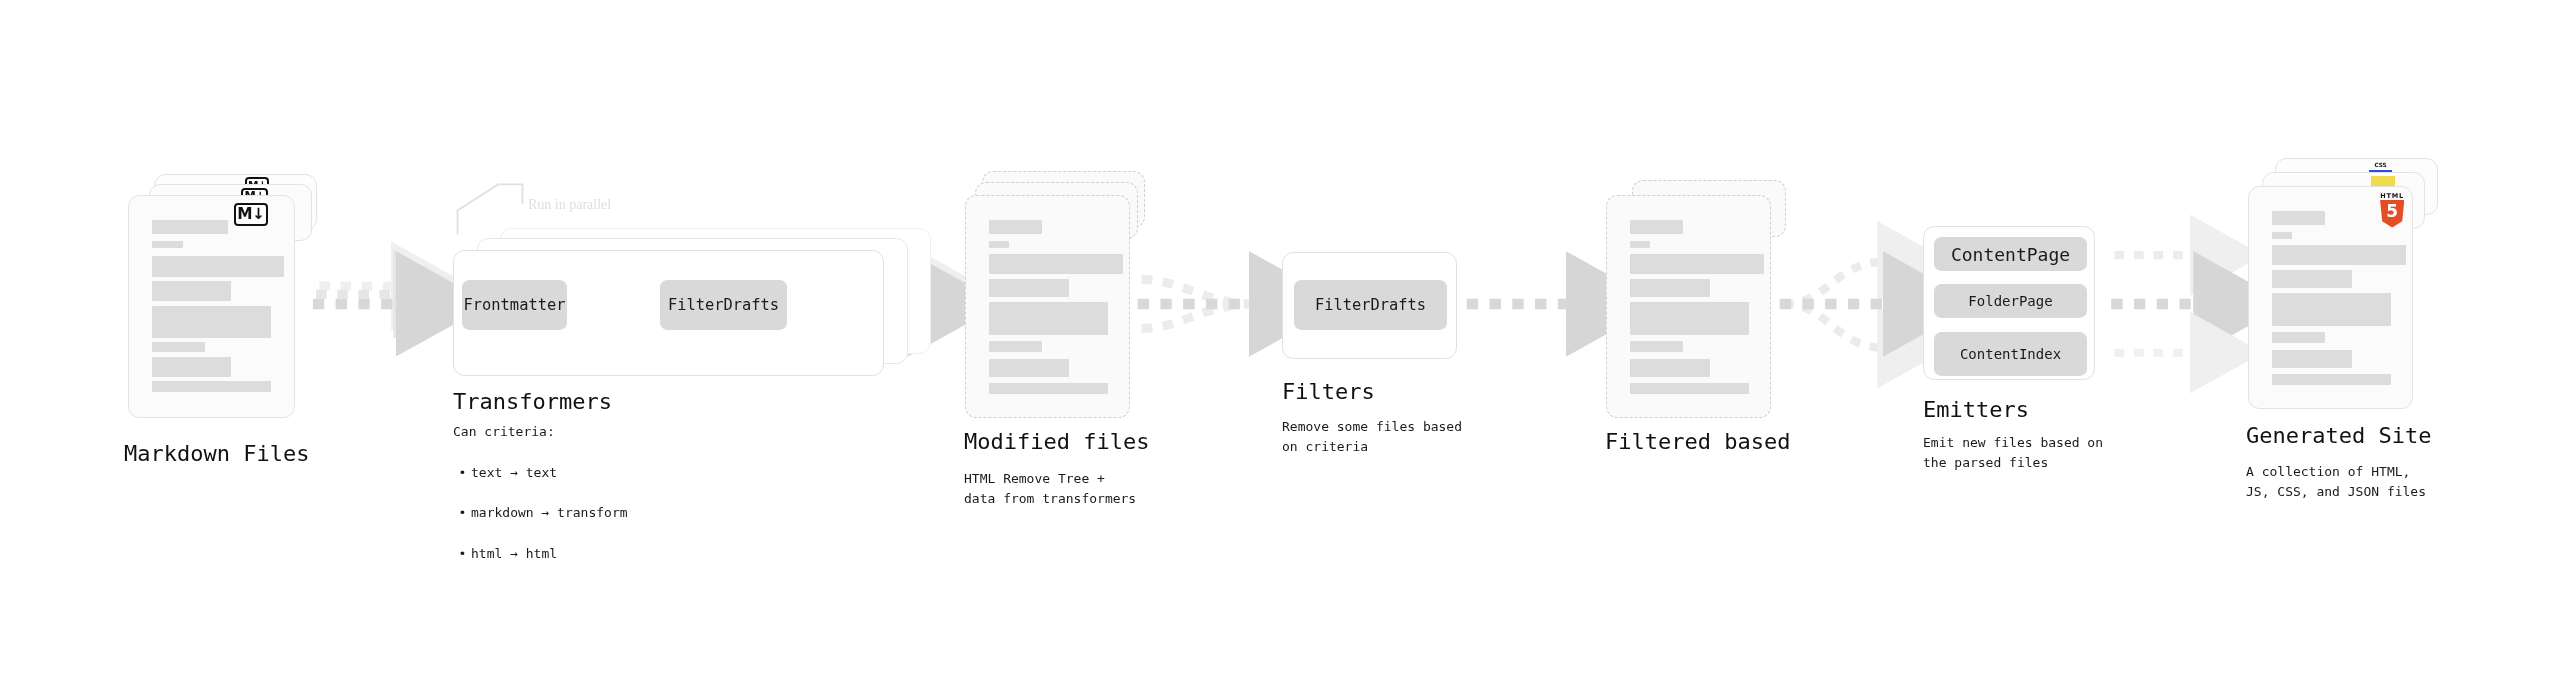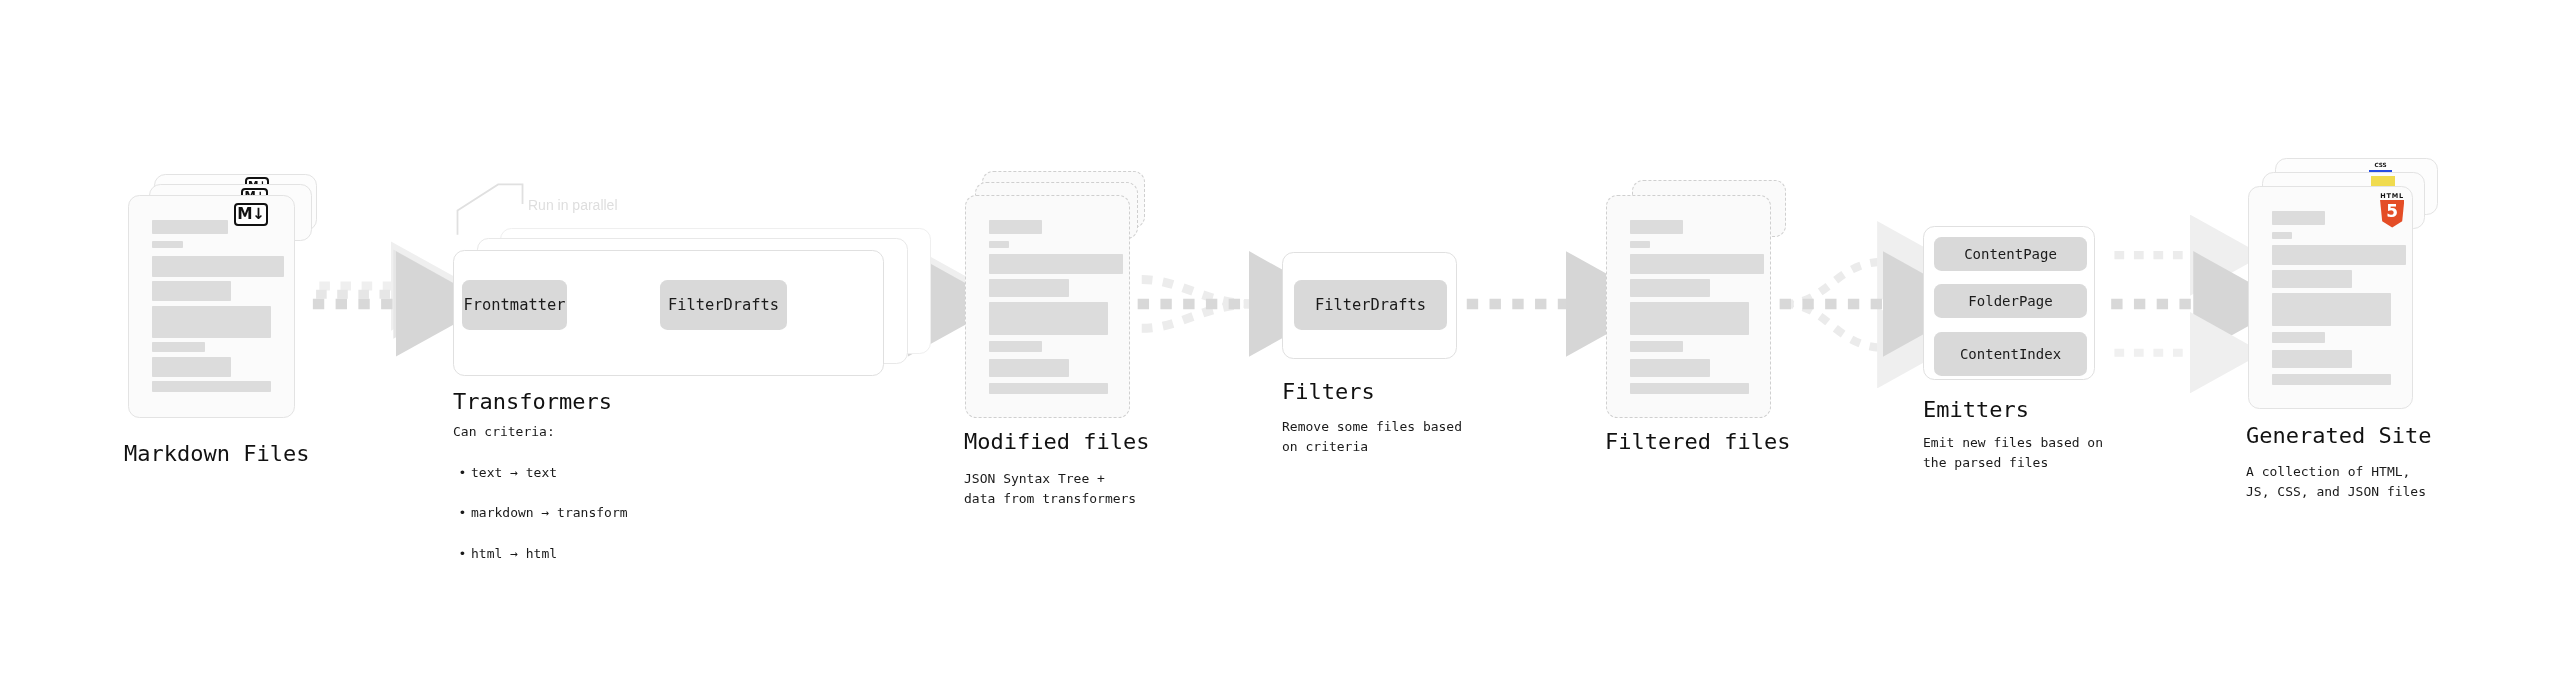--- a/index.html
+++ b/index.html
@@ -110,21 +110,21 @@
   .stage-desc {
     position: absolute;
     font-family: "DejaVu Sans Mono", monospace;
     font-size: 13px;
     color: #1a1a1a;
     line-height: 1.55;
     white-space: pre-line;
   }
   .parallel-note {
     position: absolute;
-    font-family: Liberation Sans, sans-serif;
+    font-family: Liberation Serif, serif;
     font-size: 14px;
     color: #dedede;
     white-space: nowrap;
   }
   .bullet-list { list-style: none; }
   .bullet-list li { position: relative; padding-left: 14px; }
   .bullet-list li::before {
     content: "\2022";
     position: absolute; left: 1.6px; top: 0;
   }
@@ -258,21 +258,21 @@
       <div class="skel tiny" style="left:23px; top:45px; width:20.3px;"></div>
       <div class="skel" style="left:23px; top:58px; width:134px; height:20.3px;"></div>
       <div class="skel" style="left:23px; top:83px; width:80px; height:18px;"></div>
       <div class="skel" style="left:23px; top:106px; width:119px; height:32.5px;"></div>
       <div class="skel" style="left:23px; top:145px; width:53px; height:11.4px;"></div>
       <div class="skel" style="left:23px; top:163px; width:80px; height:18px;"></div>
       <div class="skel" style="left:23px; top:187px; width:119px; height:11.4px;"></div>
     </div>
 
     <div class="stage-title" style="left:964px; top:429px;">Modified files</div>
-    <div class="stage-desc" style="left:964px; top:469px;">JSON Syntax Tree +
+    <div class="stage-desc" style="left:964px; top:469px;">HTML Remove Tree +
 data from transformers</div>
   </div>
 
   <div>
     <div class="proc-box" style="left:1282px; top:252px; width:175px; height:107px;"></div>
     <div class="pill" style="left:1294px; top:280px; width:153px; height:50px;">FilterDrafts</div>
 
     <div class="stage-title" style="left:1282px; top:379px;">Filters</div>
     <div class="stage-desc" style="left:1282px; top:417px;">Remove some files based
 on criteria</div>
@@ -284,26 +284,26 @@
       <div class="skel" style="left:23px; top:23.6px; width:53px;"></div>
       <div class="skel tiny" style="left:23px; top:45px; width:20.3px;"></div>
       <div class="skel" style="left:23px; top:58px; width:134px; height:20.3px;"></div>
       <div class="skel" style="left:23px; top:83px; width:80px; height:18px;"></div>
       <div class="skel" style="left:23px; top:106px; width:119px; height:32.5px;"></div>
       <div class="skel" style="left:23px; top:145px; width:53px; height:11.4px;"></div>
       <div class="skel" style="left:23px; top:163px; width:80px; height:18px;"></div>
       <div class="skel" style="left:23px; top:187px; width:119px; height:11.4px;"></div>
     </div>
 
-    <div class="stage-title" style="left:1605px; top:429px;">Filtered files</div>
+    <div class="stage-title" style="left:1605px; top:429px;">Filtered based</div>
   </div>
 
   <div>
     <div class="proc-box" style="left:1923px; top:226px; width:172px; height:154px;"></div>
-    <div class="pill" style="left:1934px; top:237px; width:153px; height:34px; font-size:14px;">ContentPage</div>
+    <div class="pill" style="left:1934px; top:237px; width:153px; height:34px; font-size:18px;">ContentPage</div>
     <div class="pill" style="left:1934px; top:284px; width:153px; height:34px; font-size:14px;text-align:center;">FolderPage</div>
     <div class="pill" style="left:1934px; top:332px; width:153px; height:44px; font-size:14px;">ContentIndex</div>
 
     <div class="stage-title" style="left:1923px; top:397px;">Emitters</div>
     <div class="stage-desc" style="left:1923px; top:433px;">Emit new files based on
 the parsed files</div>
   </div>
 
   <div>
     <div class="doc-card ghost2" style="left:2275px; top:158px; width:163px; height:57px;"></div>

